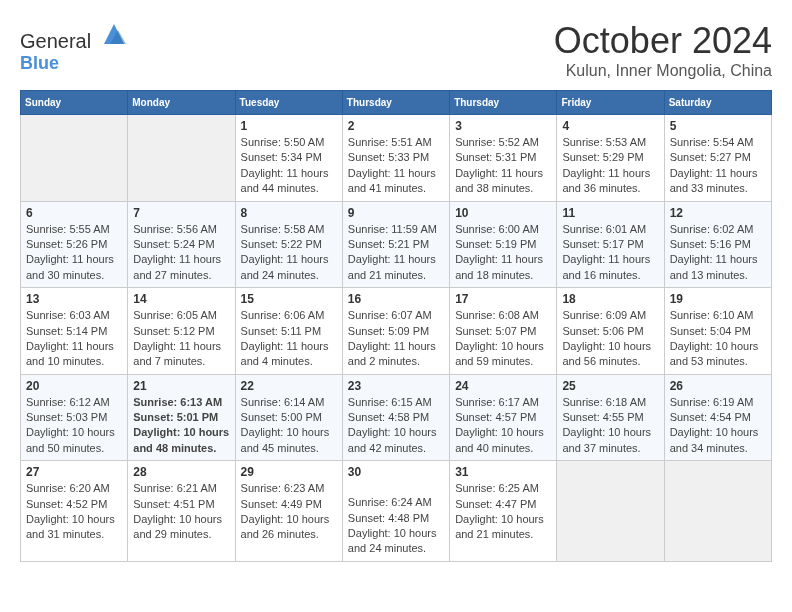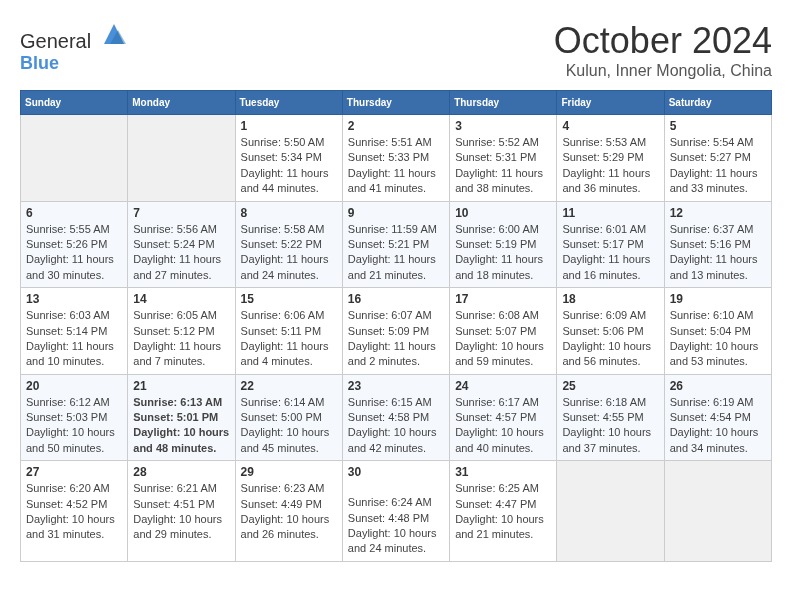--- a/index.html
+++ b/index.html
@@ -177,21 +177,21 @@
 Daylight: 11 hours and 18 minutes.</div>
         </td>
         <td>
           <span class="day-number">11</span>
           <div class="day-detail" style="white-space: pre-line;">Sunrise: 6:01 AM
 Sunset: 5:17 PM
 Daylight: 11 hours and 16 minutes.</div>
         </td>
         <td>
           <span class="day-number">12</span>
-          <div class="day-detail" style="white-space: pre-line;">Sunrise: 6:37 AM
+          <div class="day-detail" style="white-space: pre-line;">Sunrise: 6:02 AM
 Sunset: 5:16 PM
 Daylight: 11 hours and 13 minutes.</div>
         </td>
       </tr>
       <tr>
         <td>
           <span class="day-number">13</span>
           <div class="day-detail" style="white-space: pre-line;">Sunrise: 6:03 AM
 Sunset: 5:14 PM
 Daylight: 11 hours and 10 minutes.</div>

